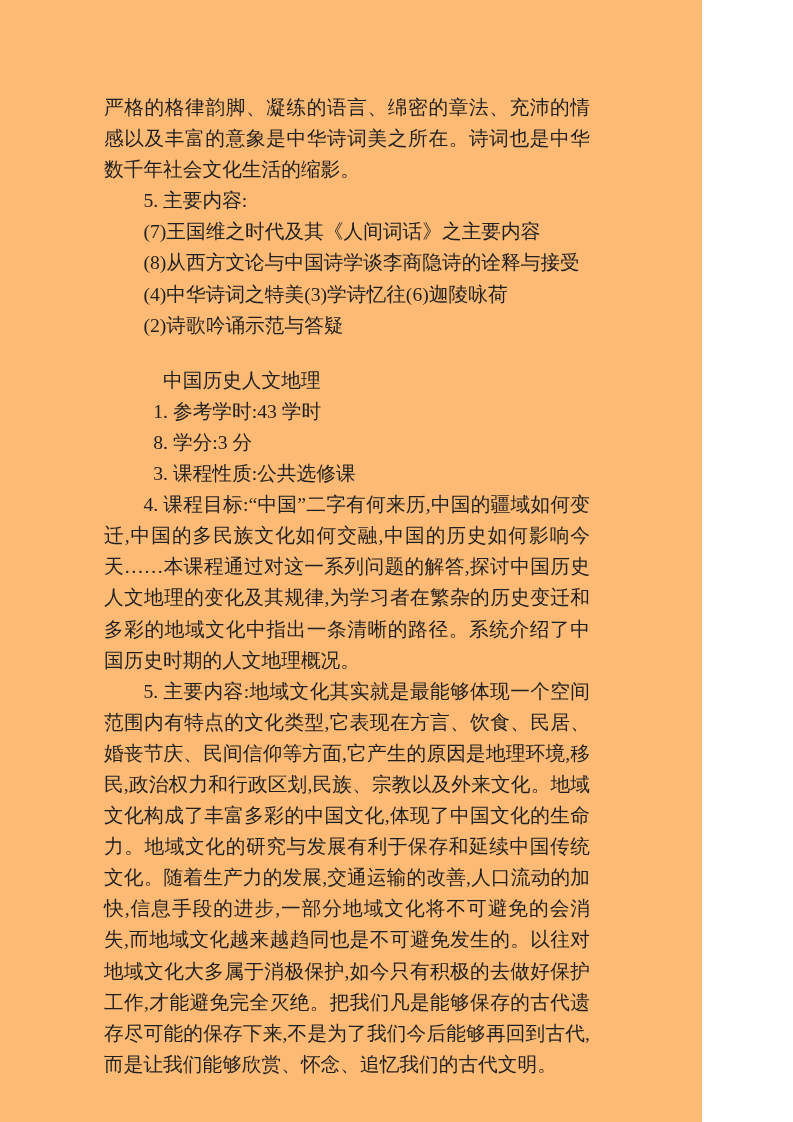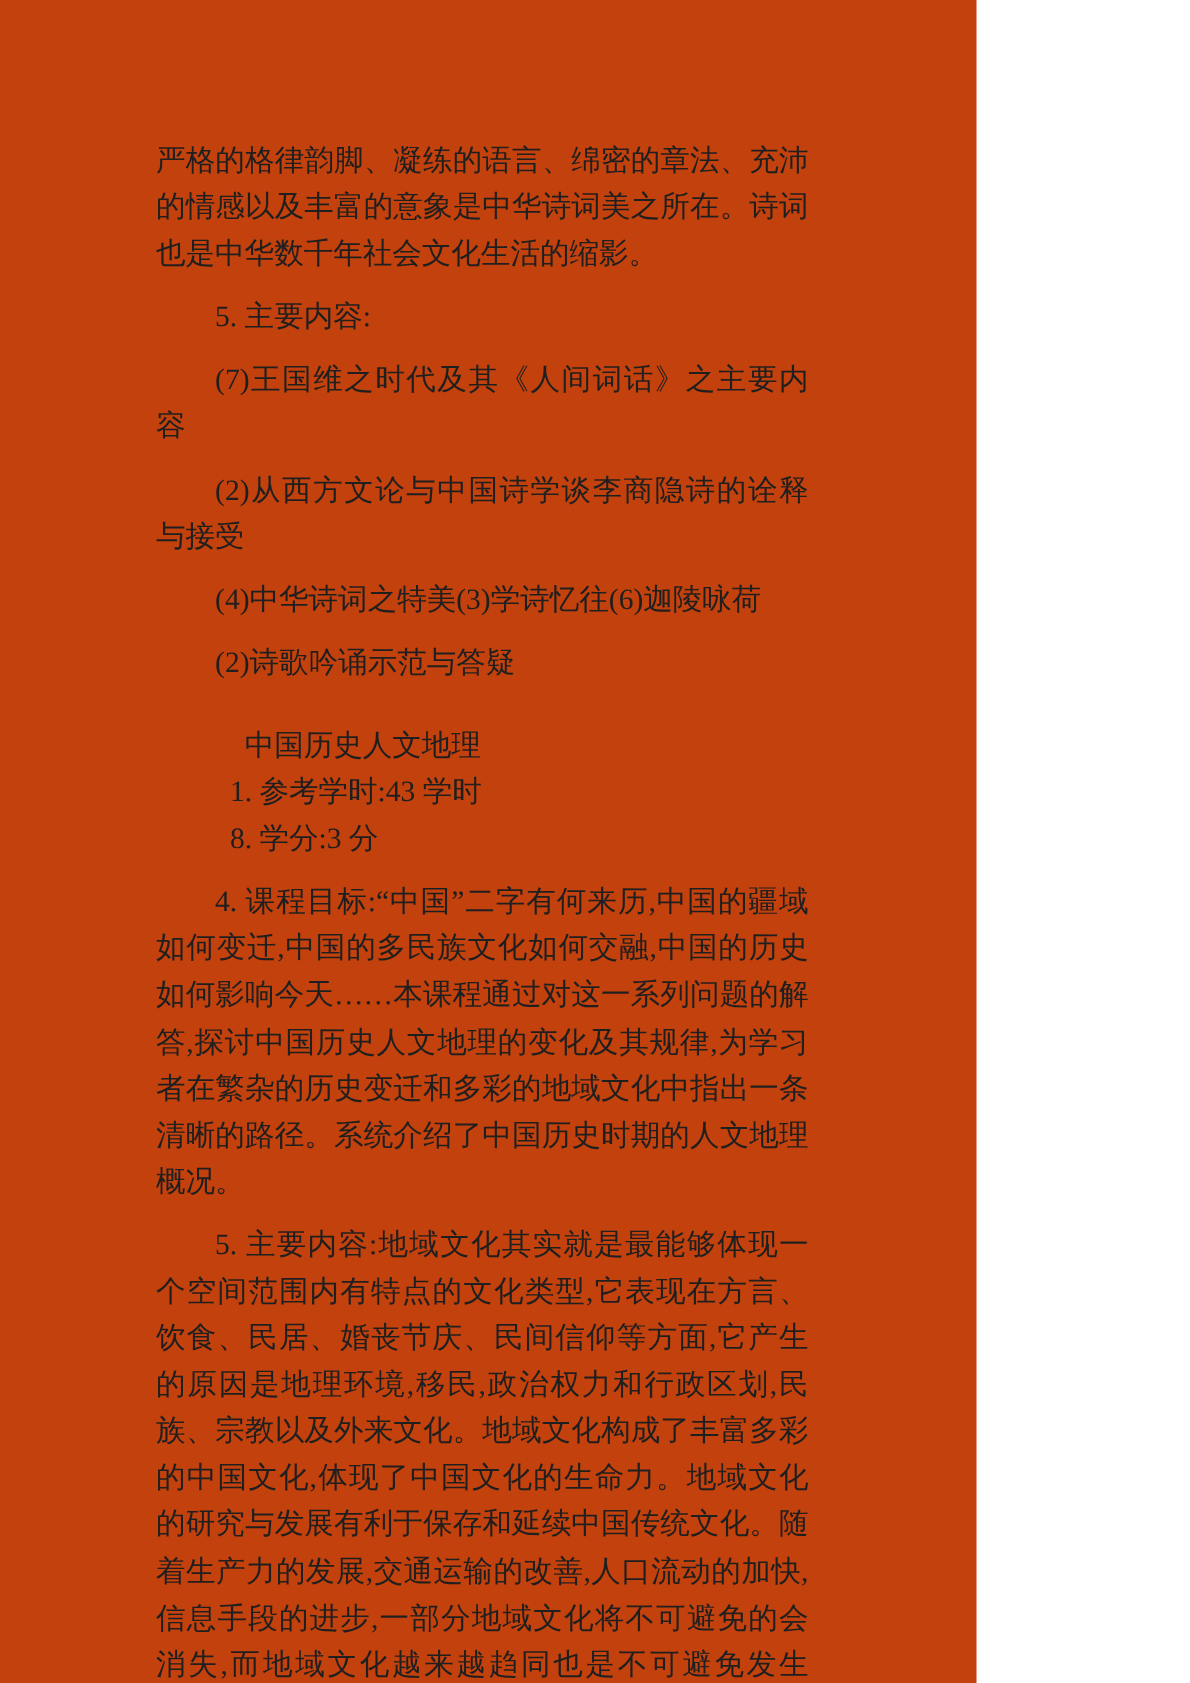--- a/index.html
+++ b/index.html
@@ -2,58 +2,59 @@
 <html lang="zh"><head>
 <meta charset="utf-8">
 <style>
   html, body {
     margin: 0;
     padding: 0;
     background: #ffffff;
   }
   .page {
     position: relative;
-    width: 651px;
+    width: 702px;
     height: 1122px;
     box-sizing: border-box;
-    background: #c2410c;
+    background: #fdba74;
     padding: 92px 112px 0 104px;
     overflow: hidden;
     font-family: "Liberation Serif", "DejaVu Serif", serif;
   }
   .doc-body {
     width: 100%;
   }
   .para {
     margin: 0;
     padding: 0;
     font-size: 19.7px;
     line-height: 31.1px;
     color: #1f1f1f;
     text-align: justify;
     letter-spacing: 0;
     word-break: normal;
   }
   .noindent { text-indent: 0; }
-  .indent2  { text-indent: 2em; margin-top: 11px; }
+  .indent2  { text-indent: 2em; }
   .indent25 { text-indent: 2.5em; }
   .indent3  { text-indent: 3em; }
   .spacer   { height: 24px; }
 </style>
 </head>
 <body>
 
 <div class="page">
   <div class="doc-body">
       <p class="para noindent">严格的格律韵脚、凝练的语言、绵密的章法、充沛的情感以及丰富的意象是中华诗词美之所在。诗词也是中华数千年社会文化生活的缩影。</p>
       <p class="para indent2">5. 主要内容:</p>
       <p class="para indent2">(7)王国维之时代及其《人间词话》之主要内容</p>
-      <p class="para indent2">(2)从西方文论与中国诗学谈李商隐诗的诠释与接受</p>
+      <p class="para indent2">(8)从西方文论与中国诗学谈李商隐诗的诠释与接受</p>
       <p class="para indent2">(4)中华诗词之特美(3)学诗忆往(6)迦陵咏荷</p>
       <p class="para indent2">(2)诗歌吟诵示范与答疑</p>
       <div class="para spacer"></div>
       <p class="para indent3">中国历史人文地理</p>
       <p class="para indent25">1. 参考学时:43 学时</p>
       <p class="para indent25">8. 学分:3 分</p>
+      <p class="para indent25">3. 课程性质:公共选修课</p>
       <p class="para indent2">4. 课程目标:“中国”二字有何来历,中国的疆域如何变迁,中国的多民族文化如何交融,中国的历史如何影响今天……本课程通过对这一系列问题的解答,探讨中国历史人文地理的变化及其规律,为学习者在繁杂的历史变迁和多彩的地域文化中指出一条清晰的路径。系统介绍了中国历史时期的人文地理概况。</p>
       <p class="para indent2">5. 主要内容:地域文化其实就是最能够体现一个空间范围内有特点的文化类型,它表现在方言、饮食、民居、婚丧节庆、民间信仰等方面,它产生的原因是地理环境,移民,政治权力和行政区划,民族、宗教以及外来文化。地域文化构成了丰富多彩的中国文化,体现了中国文化的生命力。地域文化的研究与发展有利于保存和延续中国传统文化。随着生产力的发展,交通运输的改善,人口流动的加快,信息手段的进步,一部分地域文化将不可避免的会消失,而地域文化越来越趋同也是不可避免发生的。以往对地域文化大多属于消极保护,如今只有积极的去做好保护工作,才能避免完全灭绝。把我们凡是能够保存的古代遗存尽可能的保存下来,不是为了我们今后能够再回到古代,而是让我们能够欣赏、怀念、追忆我们的古代文明。</p>
     </div>
 </div>
 
 </body></html>

